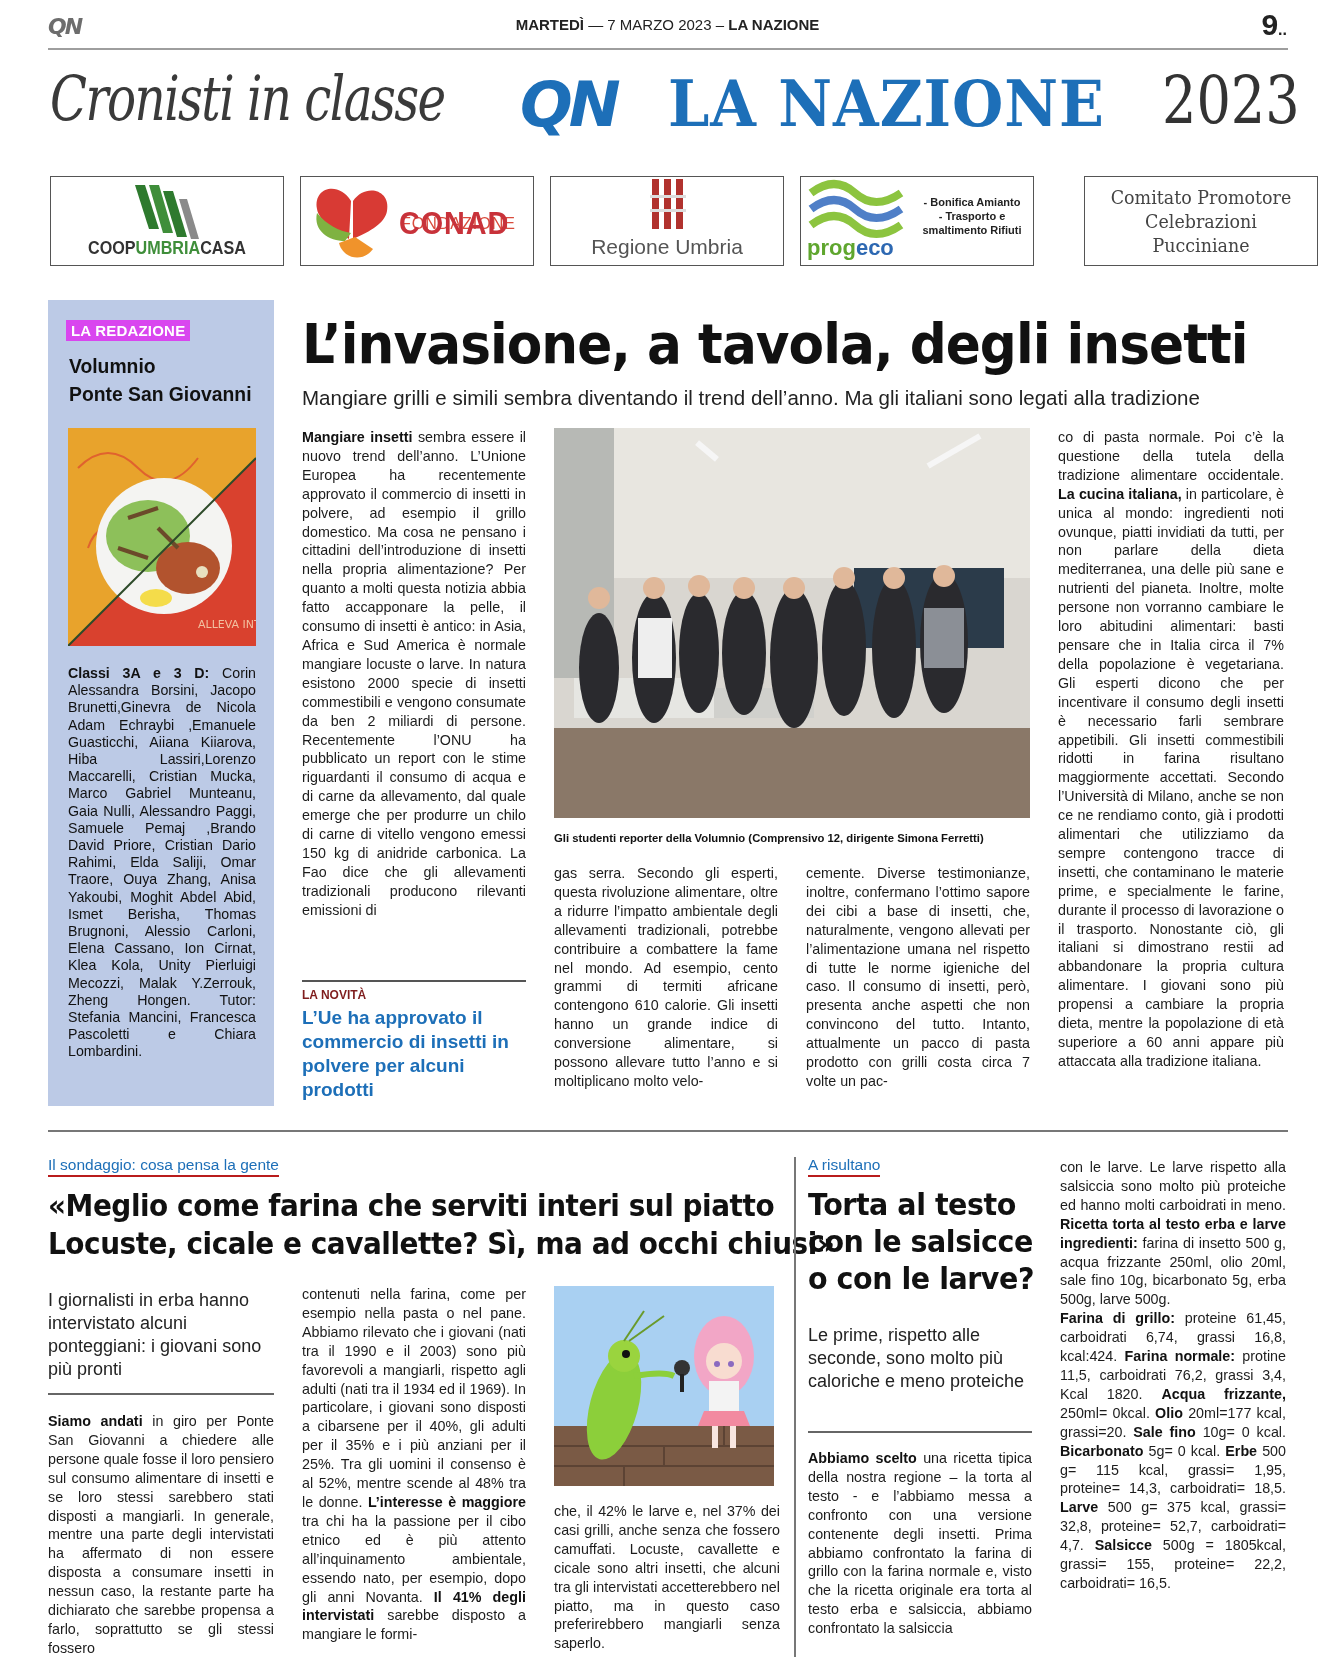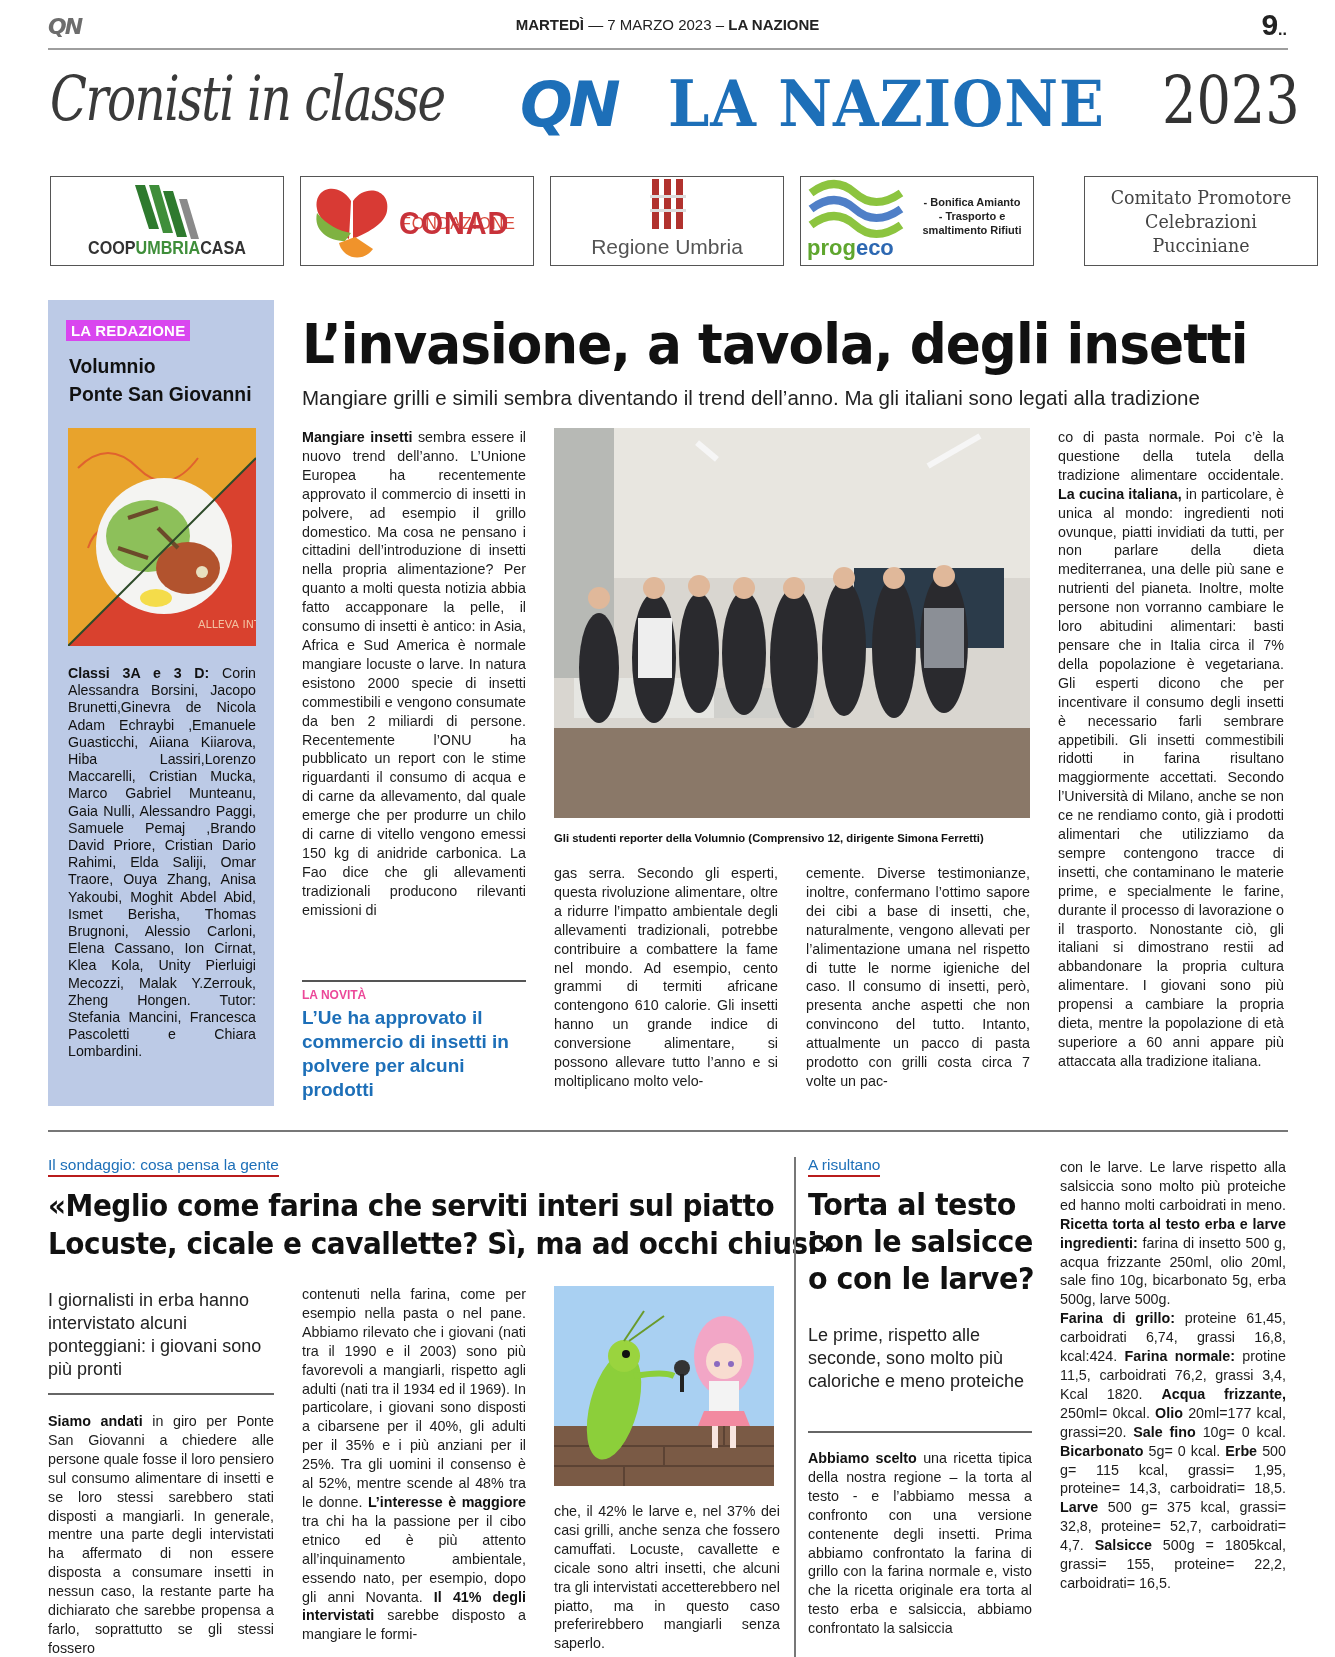--- a/index.html
+++ b/index.html
@@ -45,21 +45,21 @@
   .subtitle-main { left: 302px; top: 386px; font-size: 20.5px; color: #222; white-space: nowrap; }
   .col { font-size: 14.3px; line-height: 18.9px; text-align: justify; color: #1c1c1c; hyphens: manual; }
   .col b { font-weight: 700; color: #111; }
   .col1 { left: 302px; top: 428px; width: 224px; }
   .col2 { left: 554px; top: 864px; width: 224px; }
   .col3 { left: 806px; top: 864px; width: 224px; }
   .col4 { left: 1058px; top: 428px; width: 226px; }
   .photo { left: 554px; top: 428px; width: 476px; height: 390px; overflow: hidden; }
   .caption { left: 554px; top: 832px; width: 476px; font-size: 11.3px; font-weight: 700; color: #111; white-space: nowrap; }
   .novita-line { left: 302px; top: 980px; width: 224px; height: 1.5px; background: #555; }
-  .novita-kicker { left: 302px; top: 988px; font-weight: 700; font-size: 12px; color: #ec4899; }
+  .novita-kicker { left: 302px; top: 988px; font-weight: 700; font-size: 12px; color: #7f1d1d; }
   .novita-title { left: 302px; top: 1006px; width: 230px; font-weight: 700; font-size: 19px; line-height: 24px; color: #1d6fb8; }
 
   .mid-line { left: 48px; top: 1130px; width: 1240px; height: 1.5px; background: #777; }
 
   
   .kicker { font-size: 15.5px; color: #1d6fb8; border-bottom: 2px solid #b91c1c; padding-bottom: 1px; white-space: nowrap; }
   .kicker-survey { left: 48px; top: 1156px; }
   .survey-title { left: 48px; top: 1186px; font-weight: 900; font-size: 31px; line-height: 38px; color: #111; white-space: nowrap; letter-spacing: -0.5px; transform: scaleX(0.9); transform-origin: left; font-family: "DejaVu Sans", sans-serif; }
   .survey-sub { left: 48px; top: 1289px; width: 220px; font-size: 18px; line-height: 23px; color: #222; }
   .survey-sub-line { left: 48px; top: 1393px; width: 226px; height: 1.5px; background: #666; }

